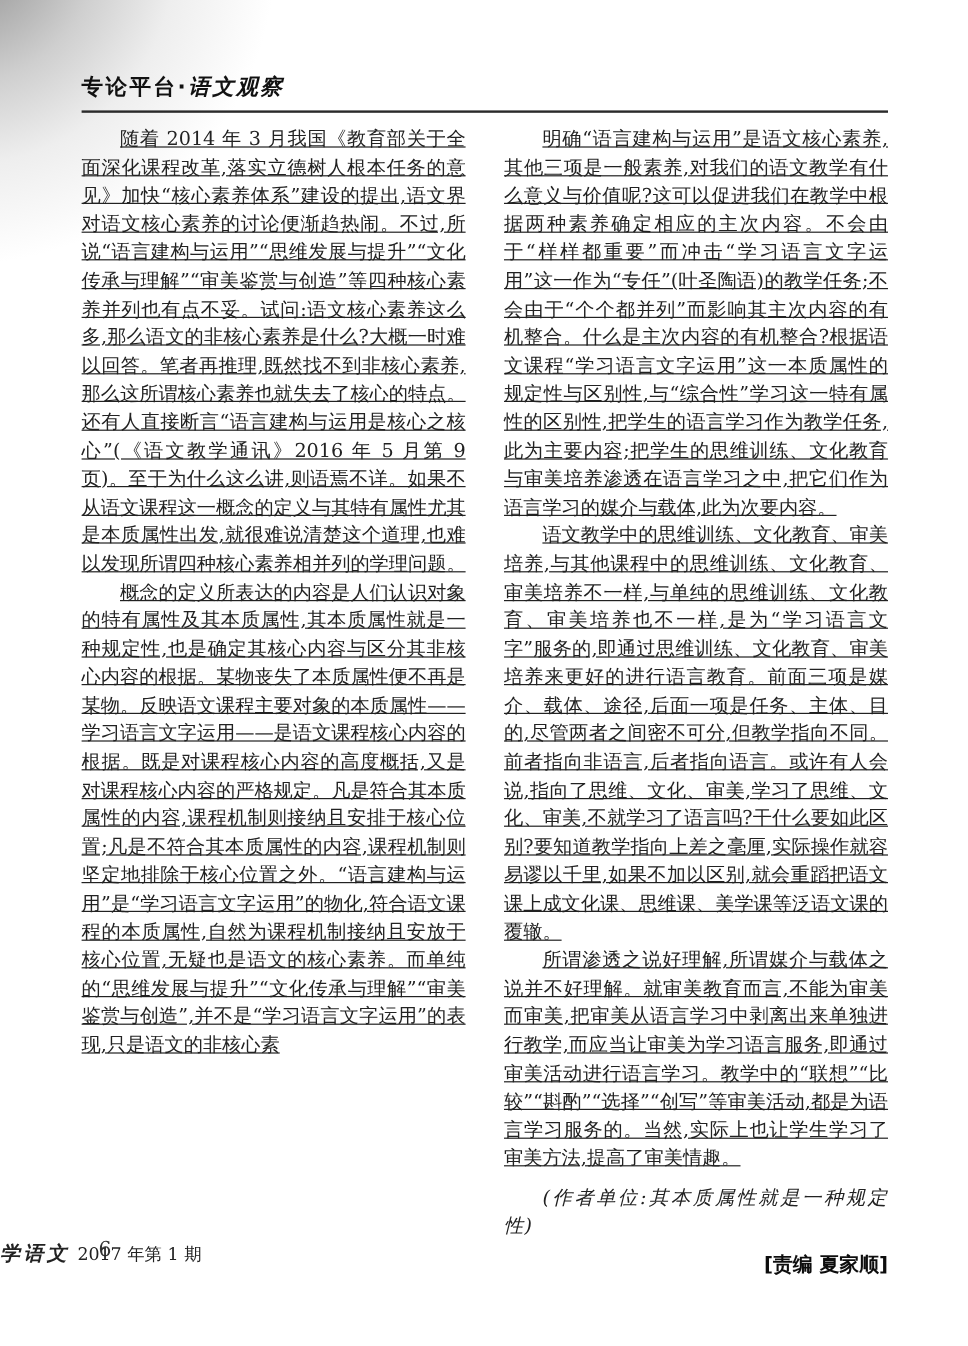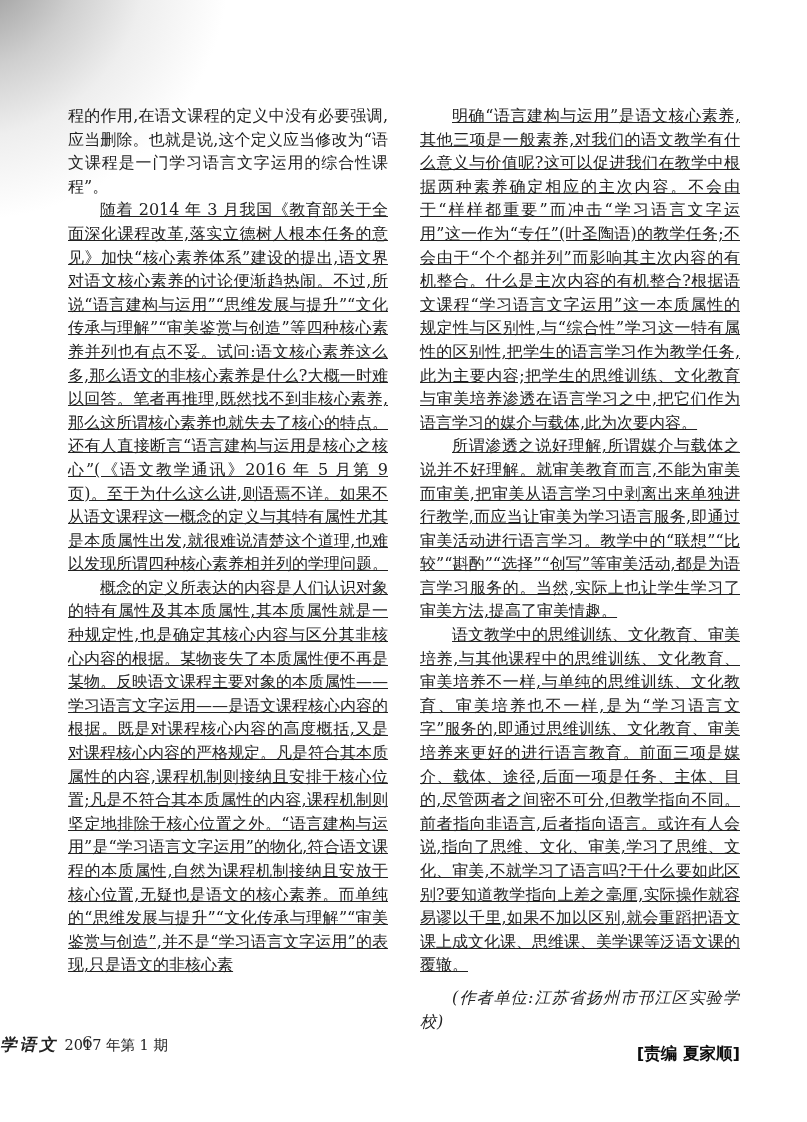--- a/index.html
+++ b/index.html
@@ -72,34 +72,38 @@
   .footer-journal .jname {
     font-style: italic; font-weight: bold; font-size: 16.5px;
     letter-spacing: 3px; margin-right: 6px;
   }
 </style>
 </head>
 <body>
 
 <div class="page">
 
+  <div class="header">
+    <span class="header-label">
+      <span>专论平台</span><span>·</span><span class="script">语文观察</span>
+    </span>
+  </div>
 
   <div class="content">
 
     <div class="col">
-      <p class="p-continuation">程的作用,在语文课程的定义中没有必要强调,应当删除。也就是说,这个定义应当修改为“语文课程是一门学习语言文字运用的综合性课程”。</p>
       <p class="p-indent">随着 2014 年 3 月我国《教育部关于全面深化课程改革,落实立德树人根本任务的意见》加快“核心素养体系”建设的提出,语文界对语文核心素养的讨论便渐趋热闹。不过,所说“语言建构与运用”“思维发展与提升”“文化传承与理解”“审美鉴赏与创造”等四种核心素养并列也有点不妥。试问:语文核心素养这么多,那么语文的非核心素养是什么?大概一时难以回答。笔者再推理,既然找不到非核心素养,那么这所谓核心素养也就失去了核心的特点。还有人直接断言“语言建构与运用是核心之核心”(《语文教学通讯》2016 年 5 月第 9 页)。至于为什么这么讲,则语焉不详。如果不从语文课程这一概念的定义与其特有属性尤其是本质属性出发,就很难说清楚这个道理,也难以发现所谓四种核心素养相并列的学理问题。</p>
       <p class="p-indent">概念的定义所表达的内容是人们认识对象的特有属性及其本质属性,其本质属性就是一种规定性,也是确定其核心内容与区分其非核心内容的根据。某物丧失了本质属性便不再是某物。反映语文课程主要对象的本质属性——学习语言文字运用——是语文课程核心内容的根据。既是对课程核心内容的高度概括,又是对课程核心内容的严格规定。凡是符合其本质属性的内容,课程机制则接纳且安排于核心位置;凡是不符合其本质属性的内容,课程机制则坚定地排除于核心位置之外。“语言建构与运用”是“学习语言文字运用”的物化,符合语文课程的本质属性,自然为课程机制接纳且安放于核心位置,无疑也是语文的核心素养。而单纯的“思维发展与提升”“文化传承与理解”“审美鉴赏与创造”,并不是“学习语言文字运用”的表现,只是语文的非核心素</p>
     </div>
 
     <div class="col">
       <p class="p-indent">明确“语言建构与运用”是语文核心素养,其他三项是一般素养,对我们的语文教学有什么意义与价值呢?这可以促进我们在教学中根据两种素养确定相应的主次内容。不会由于“样样都重要”而冲击“学习语言文字运用”这一作为“专任”(叶圣陶语)的教学任务;不会由于“个个都并列”而影响其主次内容的有机整合。什么是主次内容的有机整合?根据语文课程“学习语言文字运用”这一本质属性的规定性与区别性,与“综合性”学习这一特有属性的区别性,把学生的语言学习作为教学任务,此为主要内容;把学生的思维训练、文化教育与审美培养渗透在语言学习之中,把它们作为语言学习的媒介与载体,此为次要内容。</p>
+      <p class="p-indent">语文教学中的思维训练、文化教育、审美培养,与其他课程中的思维训练、文化教育、审美培养不一样,与单纯的思维训练、文化教育、审美培养也不一样,是为“学习语言文字”服务的,即通过思维训练、文化教育、审美培养来更好的进行语言教育。前面三项是媒介、载体、途径,后面一项是任务、主体、目的,尽管两者之间密不可分,但教学指向不同。前者指向非语言,后者指向语言。或许有人会说,指向了思维、文化、审美,学习了思维、文化、审美,不就学习了语言吗?干什么要如此区别?要知道教学指向上差之毫厘,实际操作就容易谬以千里,如果不加以区别,就会重蹈把语文课上成文化课、思维课、美学课等泛语文课的覆辙。</p>
       <p class="p-indent">所谓渗透之说好理解,所谓媒介与载体之说并不好理解。就审美教育而言,不能为审美而审美,把审美从语言学习中剥离出来单独进行教学,而应当让审美为学习语言服务,即通过审美活动进行语言学习。教学中的“联想”“比较”“斟酌”“选择”“创写”等审美活动,都是为语言学习服务的。当然,实际上也让学生学习了审美方法,提高了审美情趣。</p>
-      <p class="p-indent">语文教学中的思维训练、文化教育、审美培养,与其他课程中的思维训练、文化教育、审美培养不一样,与单纯的思维训练、文化教育、审美培养也不一样,是为“学习语言文字”服务的,即通过思维训练、文化教育、审美培养来更好的进行语言教育。前面三项是媒介、载体、途径,后面一项是任务、主体、目的,尽管两者之间密不可分,但教学指向不同。前者指向非语言,后者指向语言。或许有人会说,指向了思维、文化、审美,学习了思维、文化、审美,不就学习了语言吗?干什么要如此区别?要知道教学指向上差之毫厘,实际操作就容易谬以千里,如果不加以区别,就会重蹈把语文课上成文化课、思维课、美学课等泛语文课的覆辙。</p>
-      <p class="author-note">(作者单位:江苏省扬州市邗江区实验学校)</p>
+      <p class="author-note">(作者单位:其本质属性就是一种规定性)</p>
       <p class="editor-note">[责编 夏家顺]</p>
     </div>
 
   </div>
 
   <div class="footer">
     <span class="footer-pagenum">6</span>
     <span class="footer-journal">
       <span class="jname">学语文</span><span>2017 年第 1 期</span>
     </span>

